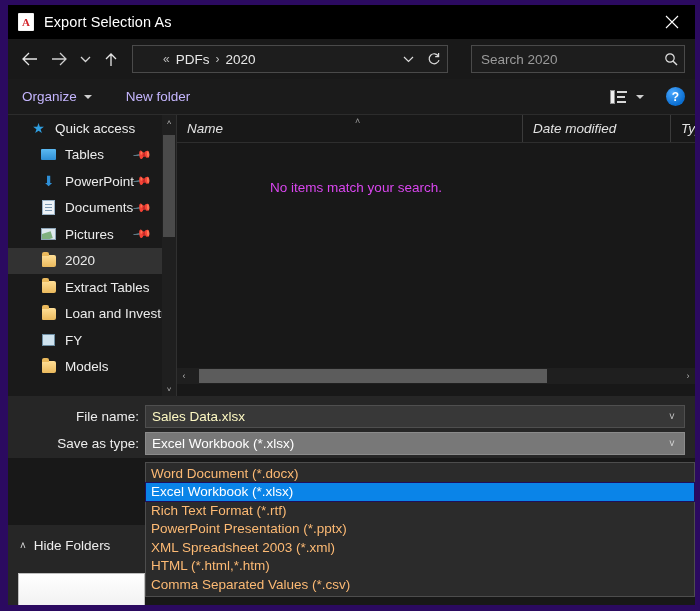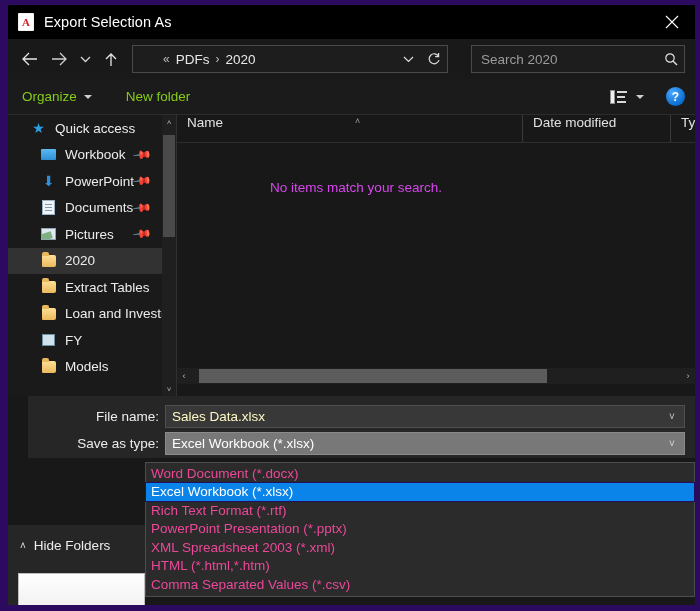--- a/index.html
+++ b/index.html
@@ -200,21 +200,21 @@
   
   #cmdbar {
     height: 35px;
     background: #1b1b1b;
     display: flex;
     align-items: center;
     padding: 0 10px 0 14px;
     border-bottom: 1px solid #2c2c2c;
   }
   .cmd-item {
-    color: #84cc16;
+    color: #c4b5fd;
     font-size: 13.5px;
     display: flex;
     align-items: center;
     gap: 7px;
     margin-right: 34px;
   }
   .caret-dn {
     width: 0; height: 0;
     border-left: 4px solid transparent;
     border-right: 4px solid transparent;
@@ -417,23 +417,24 @@
     align-items: center;
     border-bottom: 1px solid #2e2e2e;
     position: relative;
   }
   .col {
     color: #e2e2e2;
     font-size: 13.5px;
     padding-left: 10px;
     height: 27px;
     display: flex;
-    align-items: flex-start;
-    box-sizing: border-box;
-    position: relative;
+    align-items: center;
+    box-sizing: border-box;
+    position: relative;
+    font-style: italic;
   }
   .col + .col { border-left: 1px solid #3b3b3b; }
   #col-name { width: 345px; flex: none; }
   #col-date { width: 148px; flex: none; }
   #col-type { flex: 1 1 auto; }
   #sort-caret {
     position: absolute;
     left: 178px;
     top: 1px;
     color: #9a9a9a;
@@ -472,21 +473,20 @@
     background: #5c5c5c;
   }
 
   
   #formarea {
     background: #262626;
     padding: 9px 10px 0 0;
     height: 62px;
     box-sizing: border-box;
     position: relative;
-    margin-left: 20px;
   }
   .form-row {
     display: flex;
     align-items: center;
     height: 23px;
     margin-bottom: 4px;
   }
   .form-label {
     width: 137px;
     flex: none;
@@ -552,21 +552,21 @@
     border: 1px solid #4d4d4d;
     box-sizing: border-box;
     z-index: 30;
     padding: 1px 0 2px 0;
   }
   .dd-item {
     height: 18.5px;
     display: flex;
     align-items: center;
     padding-left: 5px;
-    color: #ec4899;
+    color: #fdba74;
     font-size: 13.5px;
     white-space: nowrap;
     box-sizing: border-box;
   }
   .dd-item.selected {
     background: #0a84e8;
     color: #ffffff;
     outline: 1px solid #1f0f5c;
   }
 
@@ -715,21 +715,21 @@
             <span class="tree-ico">
                 <span class="star-ico">★</span>
               </span>
             <span>Quick access</span>
           </div>
 
           <div class="tree-item indent">
             <span class="tree-ico">
                 <span class="desktop-ico"></span>
               </span>
-            <span>Workbook</span>
+            <span>Tables</span>
             <span class="pin">📌</span>
           </div>
 
           <div class="tree-item indent">
             <span class="tree-ico">
                 <span class="down-ico">⬇</span>
               </span>
             <span>PowerPoint</span>
             <span class="pin">📌</span>
           </div>

